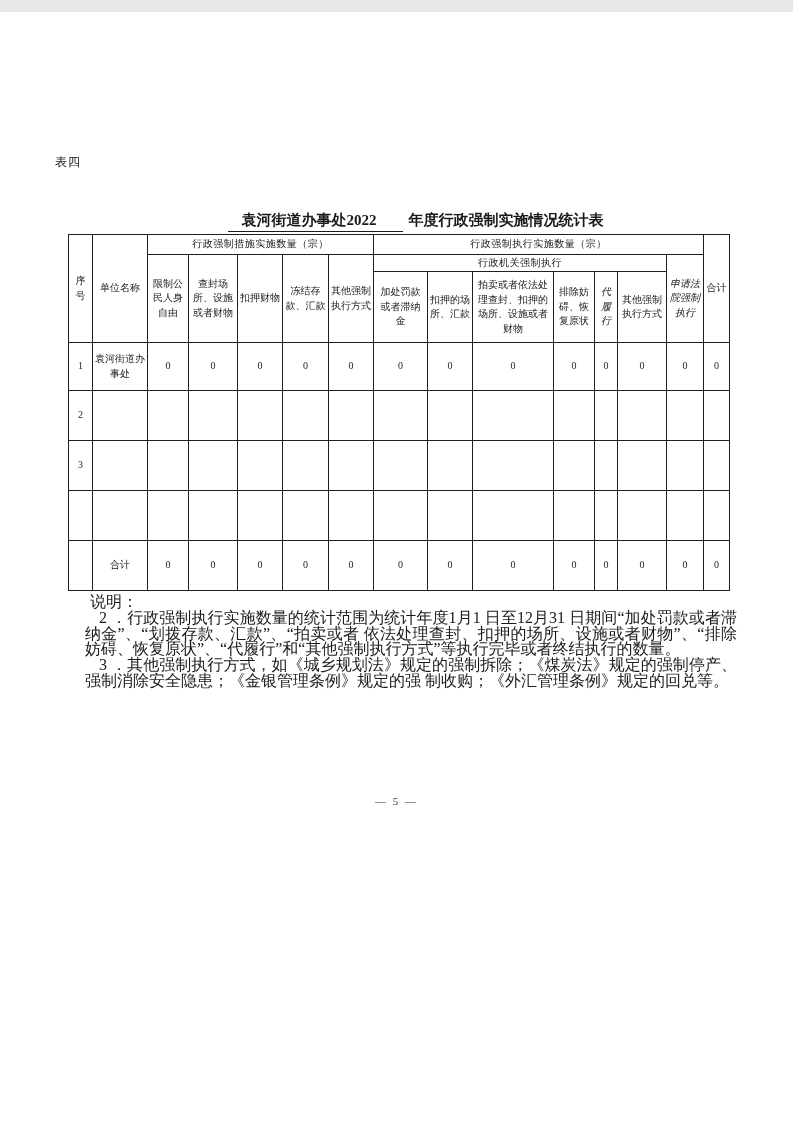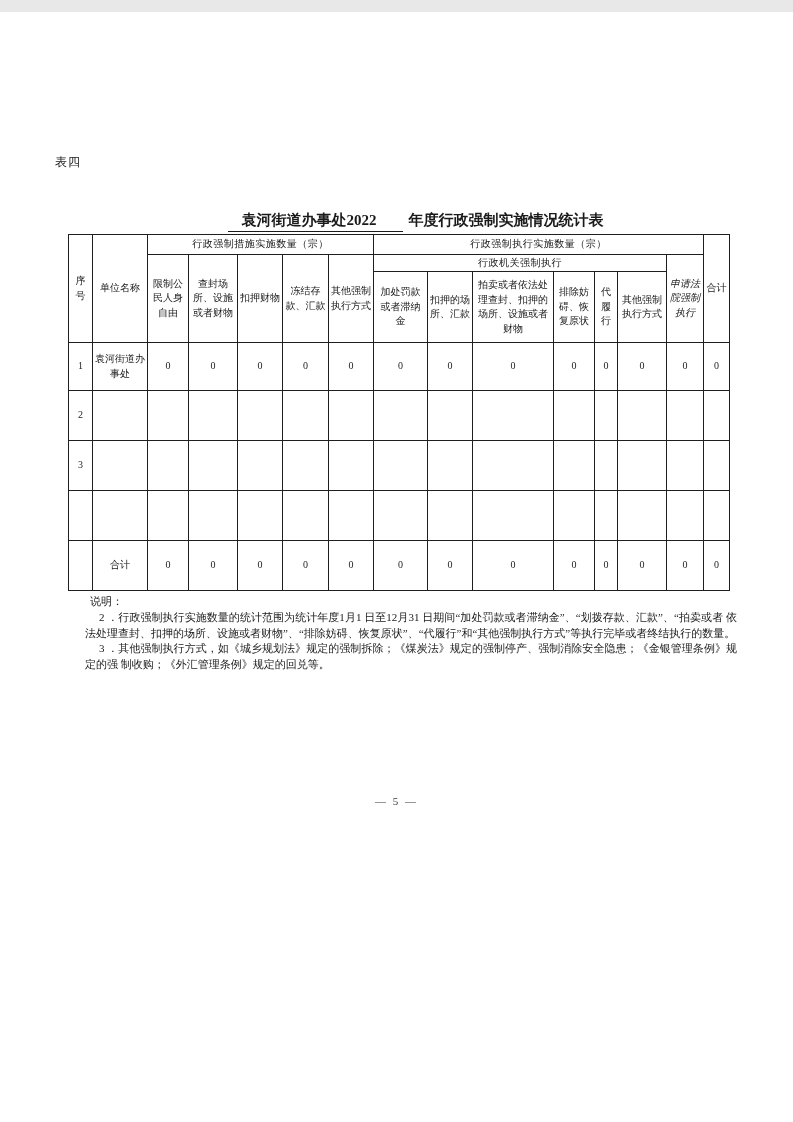--- a/index.html
+++ b/index.html
@@ -42,31 +42,31 @@
     font-size:10px;line-height:1.45;
     overflow:hidden;
   }
   tr.h1{height:20px}
   tr.h2{height:17px}
   tr.h3{height:71px}
   tr.r1{height:48px}
   tr.rx{height:50px}
   th.group{font-size:10.5px;letter-spacing:0.5px;}
   th.court{padding:0 7px;line-height:1.7;font-style:italic;}
-  th.perf{padding:0 6px;line-height:1.75;}
+  th.perf{padding:0 6px;line-height:1.75;font-style:italic;}
   th.grand{padding:0 7px;line-height:3.3;font-size:10.5px;}
   td.val{font-size:11px;}
   td.name{font-size:11px;padding:0 4px;line-height:1.5;}
   td.total-label{
     vertical-align:bottom;text-align:left;
     padding:1px 1px 3px 2px;font-size:10.5px;
   }
   .notes{
     position:absolute;left:85px;top:582px;width:652px;
-    font-size:11px;line-height:15.8px;
+    font-size:16px;line-height:15.8px;
     text-align:justify;
   }
   .notes p{margin:0;text-indent:14px;}
   .notes .notes-heading{text-indent:5px;}
   .page-footer{
     position:absolute;left:0;top:783px;width:100%;
     text-align:center;font-size:11px;color:#3a3a3a;
     letter-spacing:2px;
   }
 </style>

